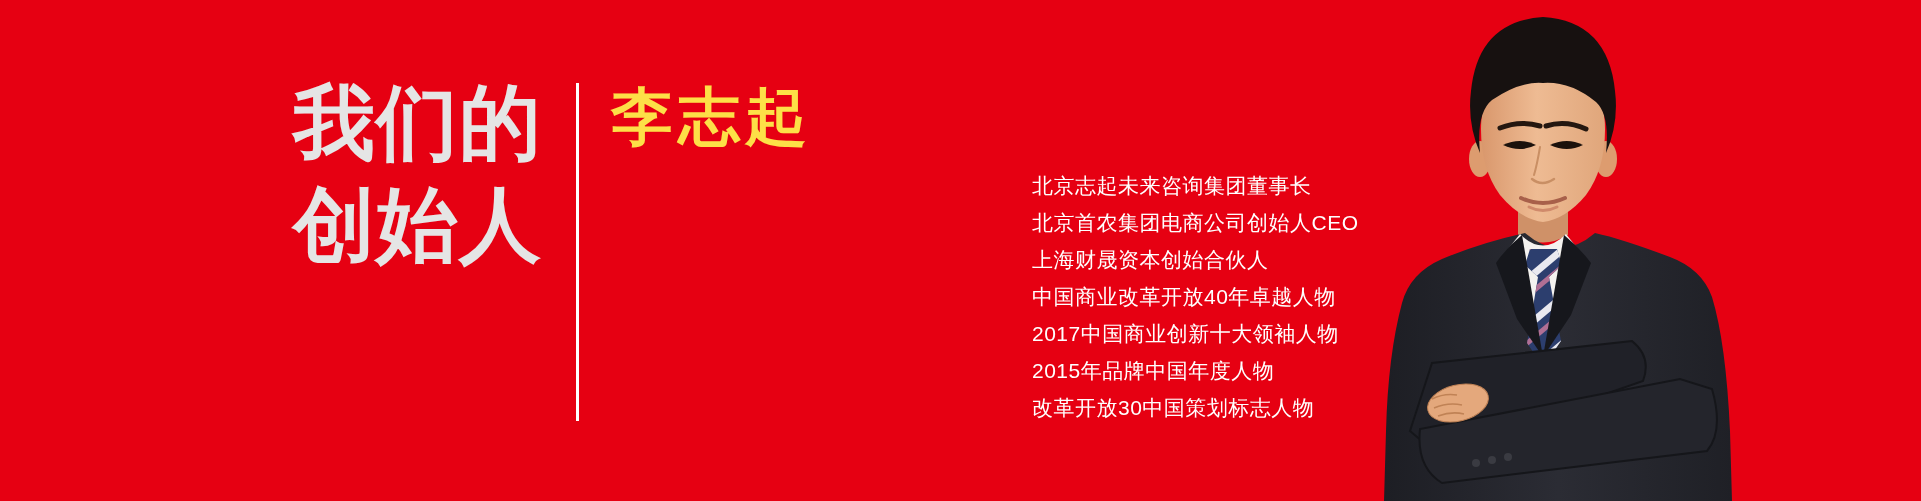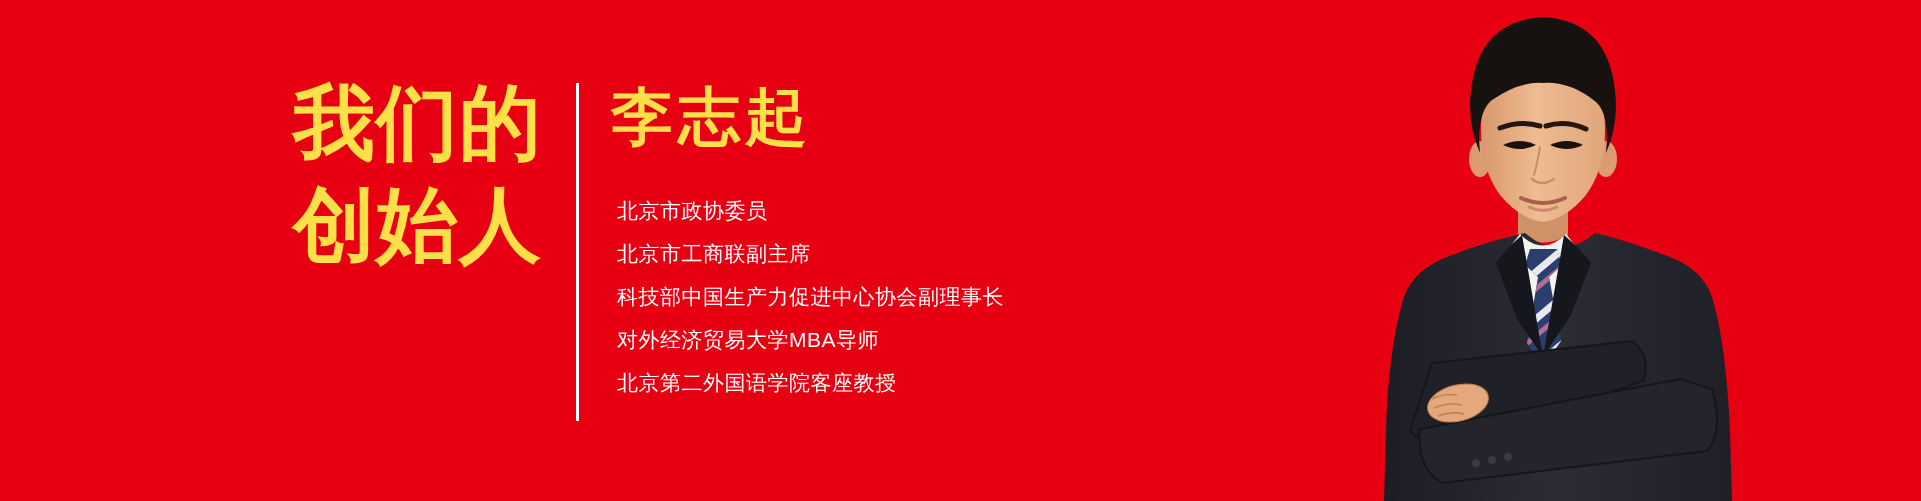--- a/index.html
+++ b/index.html
@@ -5,21 +5,21 @@
   html,body{margin:0;padding:0;background:#E60012;}
   .banner{
     position:relative;
     width:1921px;height:501px;
     background:#E60012;
     overflow:hidden;
     font-family:"Liberation Sans",sans-serif;
   }
   .title-block{
     position:absolute;left:293px;top:72px;
-    color:#fde047;font-weight:900;
+    color:#e5e5e5;font-weight:900;
     font-size:82px;line-height:102px;
     letter-spacing:1px;white-space:nowrap;
   }
   .divider{
     position:absolute;left:576px;top:83px;
     width:3px;height:338px;background:#fff;
   }
   .founder-name{
     position:absolute;left:611px;top:84px;
     color:#fde047;font-family:"Liberation Serif",serif;
@@ -47,28 +47,30 @@
 
   <div class="title-block">
     <div>我们的</div>
     <div>创始人</div>
   </div>
 
   <div class="divider"></div>
 
   <div class="founder-name">李志起</div>
 
-  <ul class="cred cred-left">
-    <li>北京市政协委员</li>
-    <li>北京市工商联副主席</li>
-    <li>科技部中国生产力促进中心协会副理事长</li>
-    <li>对外经济贸易大学MBA导师</li>
-    <li>北京第二外国语学院客座教授</li>
+
+  <ul class="cred cred-right">
+    <li>北京志起未来咨询集团董事长</li>
+    <li>北京首农集团电商公司创始人CEO</li>
+    <li>上海财晟资本创始合伙人</li>
+    <li>中国商业改革开放40年卓越人物</li>
+    <li>2017中国商业创新十大领袖人物</li>
+    <li>2015年品牌中国年度人物</li>
+    <li>改革开放30中国策划标志人物</li>
   </ul>
-
 
   <svg class="portrait" viewBox="0 0 360 490" width="360" height="490" aria-hidden="true">
     <defs>
       <linearGradient id="skinG" x1="0" y1="0" x2="1" y2="0">
         <stop offset="0" stop-color="#d9976c"></stop>
         <stop offset="0.45" stop-color="#eebb93"></stop>
         <stop offset="1" stop-color="#e0a67b"></stop>
       </linearGradient>
       <linearGradient id="suitG" x1="0" y1="0" x2="1" y2="0">
         <stop offset="0" stop-color="#1d1e24"></stop>

